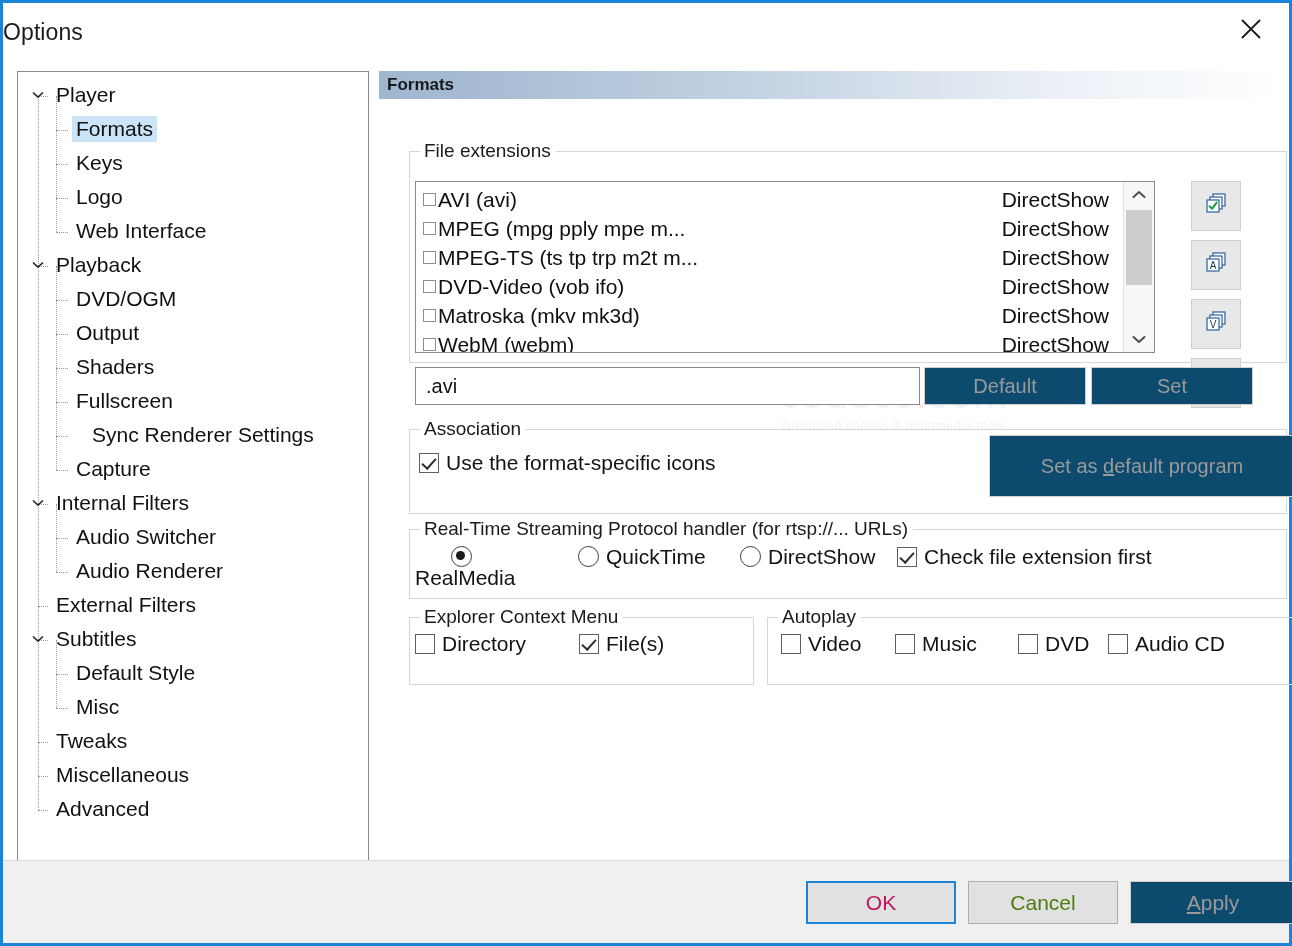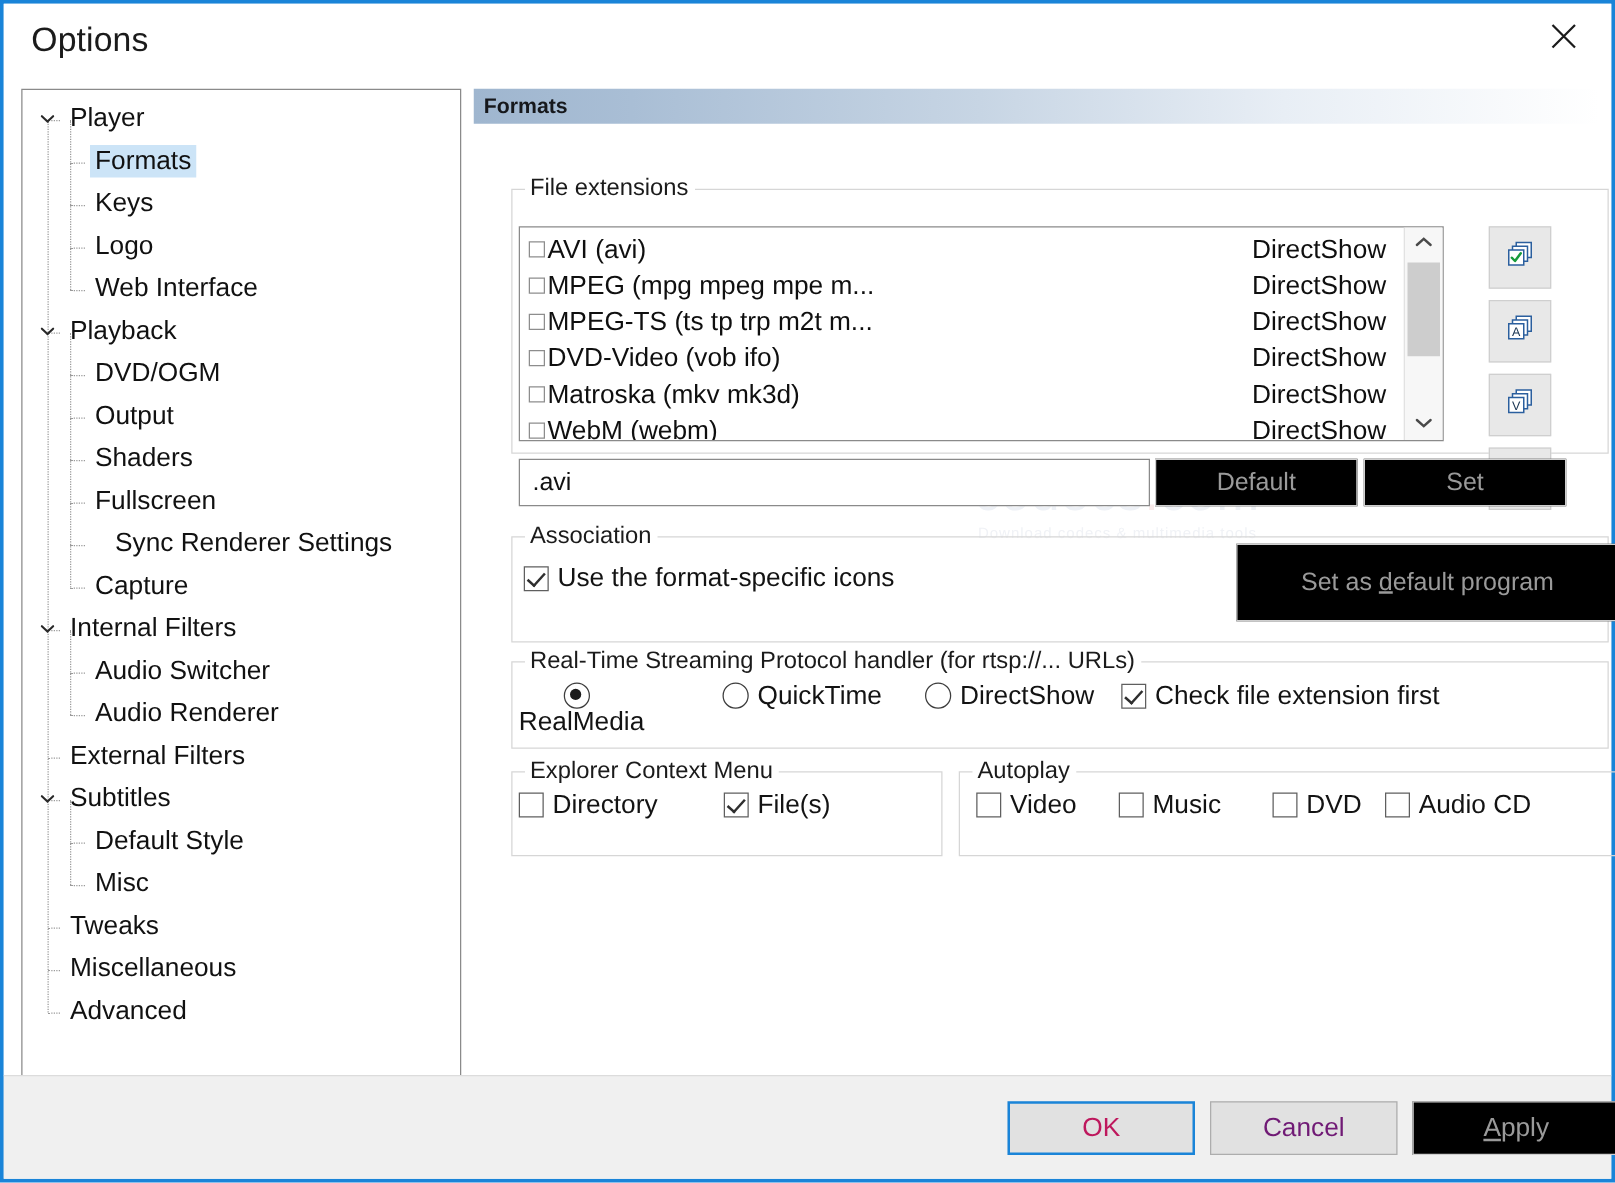--- a/index.html
+++ b/index.html
@@ -17,21 +17,21 @@
     display:flex;flex-direction:column;
   }
   
   .titlebar{
     height:58px;flex:0 0 58px;
     background:#ffffff;
     display:flex;align-items:center;
     position:relative;
   }
   .title-text{
-    font-size:27px;color:#1b1b1b;margin-left:22px;letter-spacing:.1px;
+    font-size:23px;color:#1b1b1b;letter-spacing:.1px;
   }
   .close-btn{
     position:absolute;right:10px;top:4px;width:56px;height:44px;
     display:flex;align-items:center;justify-content:center;
     cursor:pointer;background:transparent;border:none;
   }
   .close-btn svg{display:block;}
   
   .dialog-body{
     flex:1 1 auto;position:relative;background:#ffffff;
@@ -130,26 +130,26 @@
   
   .text-input{
     position:absolute;box-sizing:border-box;
     border:1px solid #8a8a8a;background:#ffffff;
     font-family:"Liberation Sans", sans-serif;font-size:20px;color:#111;
     padding:0 10px;outline:none;
   }
   
   .btn{
     position:absolute;box-sizing:border-box;
-    border:1px solid #cfcfcf;background:#000000;
+    border:1px solid #cfcfcf;background:#0c4a6e;
     font-family:"Liberation Sans", sans-serif;font-size:20px;color:#9a9a9a;
     display:flex;align-items:center;justify-content:center;cursor:default;
   }
   .btn.enabled{
-    background:#e1e1e1;border:1px solid #adadad;color:#701a75;cursor:pointer;
+    background:#e1e1e1;border:1px solid #adadad;color:#4d7c0f;cursor:pointer;
   }
   
   .ctl{position:absolute;display:flex;align-items:center;white-space:nowrap;cursor:pointer;}
   .cb{
     width:20px;height:20px;box-sizing:border-box;border:1px solid #5f5f5f;
     background:#fff;flex:0 0 20px;margin-right:7px;position:relative;
   }
   .cb.checked::after{
     content:"";position:absolute;left:5px;top:1px;width:6px;height:12px;
     border:solid #2e2e2e;border-width:0 2px 2px 0;transform:rotate(42deg);
@@ -332,21 +332,21 @@
 
         <div class="listbox" style="left:36px;top:82px;width:740px;height:172px;">
           <div class="list-items" id="list-items">
               <div class="list-row">
                 <span class="lb-check"></span>
                 <span class="lb-name">AVI (avi)</span>
                 <span class="lb-engine">DirectShow</span>
               </div>
               <div class="list-row">
                 <span class="lb-check"></span>
-                <span class="lb-name">MPEG (mpg mpeg mpe m...</span>
+                <span class="lb-name">MPEG (mpg pply mpe m...</span>
                 <span class="lb-engine">DirectShow</span>
               </div>
               <div class="list-row">
                 <span class="lb-check"></span>
                 <span class="lb-name">MPEG-TS (ts tp trp m2t m...</span>
                 <span class="lb-engine">DirectShow</span>
               </div>
               <div class="list-row">
                 <span class="lb-check"></span>
                 <span class="lb-name">DVD-Video (vob ifo)</span>

